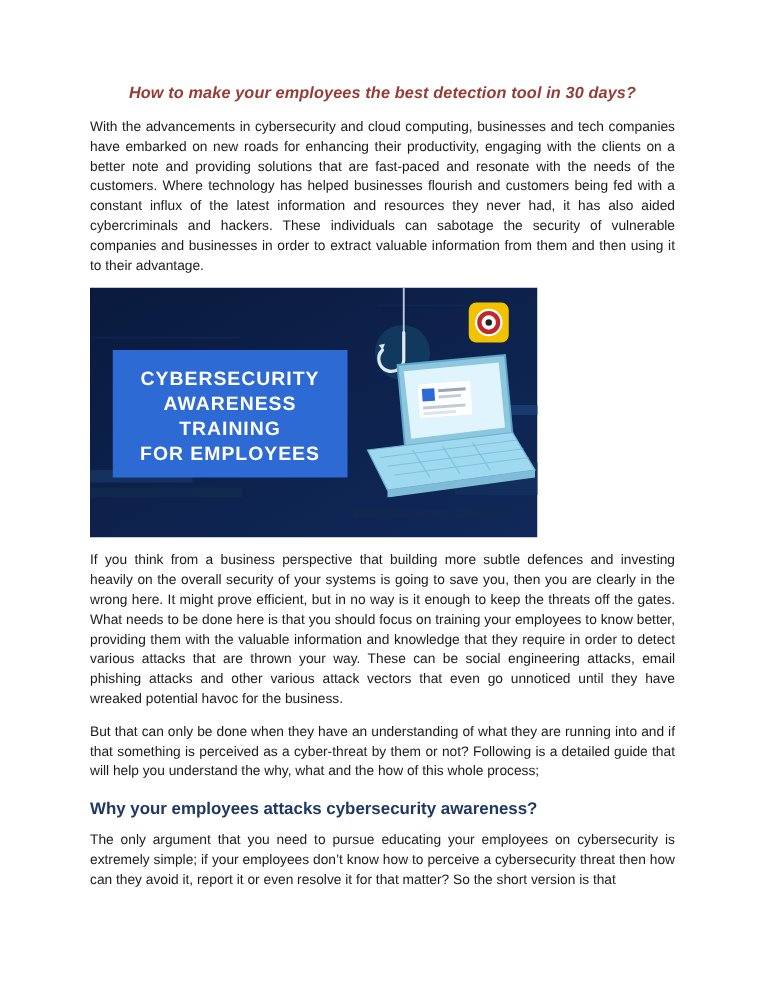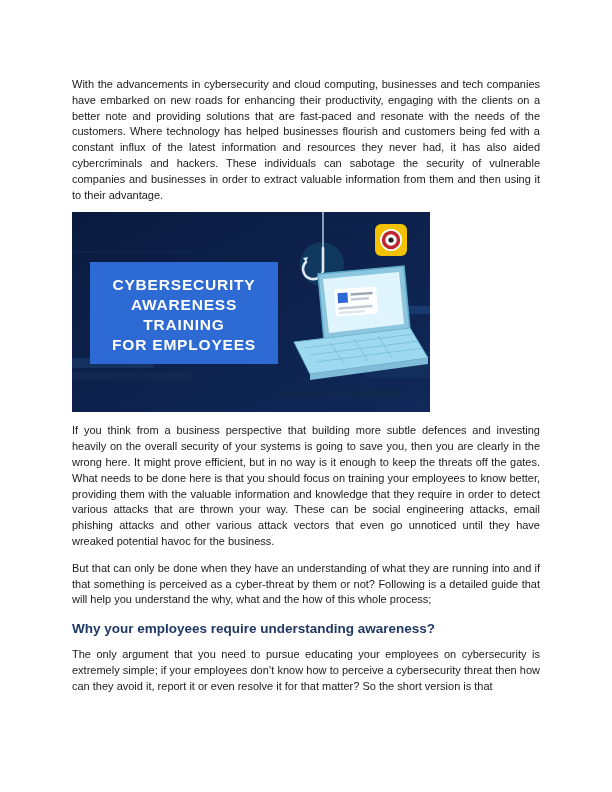--- a/index.html
+++ b/index.html
@@ -50,20 +50,21 @@
     font-weight: bold;
     letter-spacing: 0.8px;
   }
 </style>
 </head>
 <body>
 
 <div class="page">
   <div class="content">
 
+    <h1 class="doc-title">How to make your employees the best detection tool in 30 days?</h1>
 
     <p class="para">With the advancements in cybersecurity and cloud computing, businesses and tech companies have embarked on new roads for enhancing their productivity, engaging with the clients on a better note and providing solutions that are fast-paced and resonate with the needs of the customers. Where technology has helped businesses flourish and customers being fed with a constant influx of the latest information and resources they never had, it has also aided cybercriminals and hackers. These individuals can sabotage the security of vulnerable companies and businesses in order to extract valuable information from them and then using it to their advantage.</p>
 
     <div class="figure">
       <svg viewBox="0 0 358 200" width="358" height="200">
         <defs>
           <linearGradient id="bgGrad" x1="0" y1="0" x2="1" y2="1">
             <stop offset="0" stop-color="#0a1a3e"></stop>
             <stop offset="1" stop-color="#10295a"></stop>
           </linearGradient>
@@ -131,18 +132,18 @@
           <circle cx="16" cy="16" r="7.5" fill="none" stroke-width="3.5" stroke="#c0272d"></circle>
           <circle cx="16" cy="16" r="2.6" fill="#222222"></circle>
         </g>
       </svg>
     </div>
 
     <p class="para">If you think from a business perspective that building more subtle defences and investing heavily on the overall security of your systems is going to save you, then you are clearly in the wrong here. It might prove efficient, but in no way is it enough to keep the threats off the gates. What needs to be done here is that you should focus on training your employees to know better, providing them with the valuable information and knowledge that they require in order to detect various attacks that are thrown your way. These can be social engineering attacks, email phishing attacks and other various attack vectors that even go unnoticed until they have wreaked potential havoc for the business.</p>
 
     <p class="para">But that can only be done when they have an understanding of what they are running into and if that something is perceived as a cyber-threat by them or not? Following is a detailed guide that will help you understand the why, what and the how of this whole process;</p>
 
-    <h2 class="section-heading">Why your employees require understanding awareness?</h2>
+    <h2 class="section-heading">Why your employees attacks cybersecurity awareness?</h2>
 
     <p class="para">The only argument that you need to pursue educating your employees on cybersecurity is extremely simple; if your employees don’t know how to perceive a cybersecurity threat then how can they avoid it, report it or even resolve it for that matter? So the short version is that</p>
 
   </div>
 </div>
 
 </body></html>

